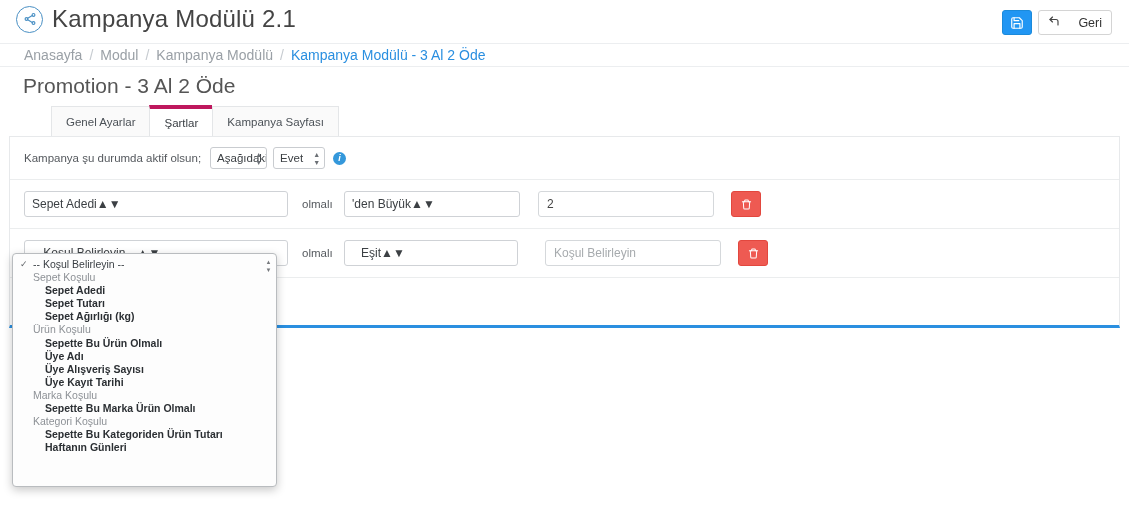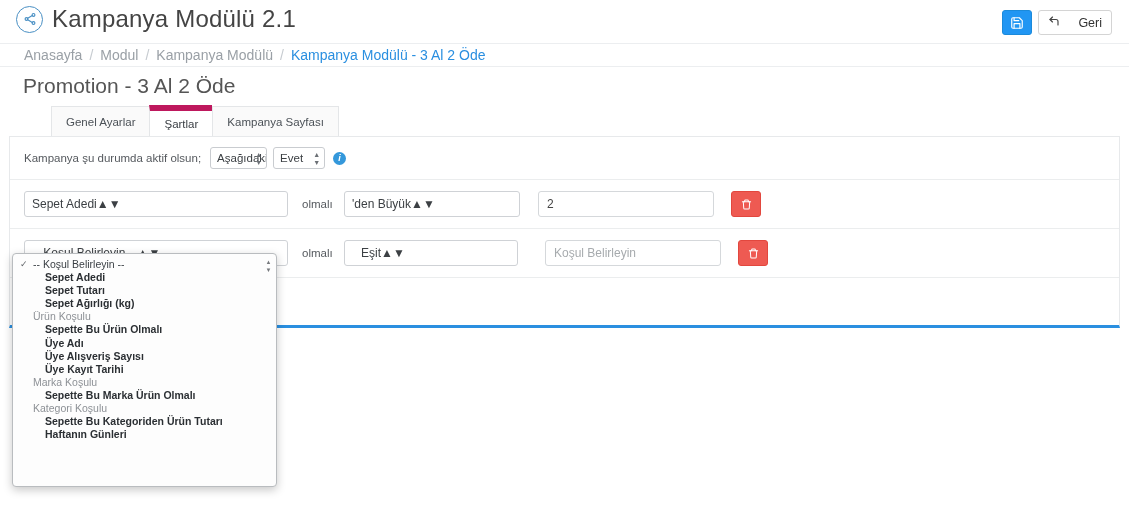--- a/index.html
+++ b/index.html
@@ -78,21 +78,21 @@
     display: flex; align-items: flex-end; padding-left: 28px;
   }
   .tab {
     height: 31px; padding: 0 14px; font-size: 11.5px; color: #4b5157;
     display: flex; align-items: center; justify-content: center;
     background: #fafafa; border: 1px solid #e4e6e8; border-right: none;
     cursor: pointer; white-space: nowrap;
   }
   .tab:last-child { border-right: 1px solid #e4e6e8; }
   .tab.active {
-    background: #ffffff; border-top: 6px solid #be185d;
+    background: #ffffff; border-top: 4px solid #be185d;
     height: 32px; color: #3a3f44;
   }
 
   
   .panel {
     position: absolute; left: 9px; top: 136px;
     width: 1111px; height: 192px;
     background: #fff; border: 1px solid #e7e9eb;
     border-bottom: 3px solid #2a8fe0;
   }
@@ -308,20 +308,21 @@
   <div class="dropdown">
     <div class="dd-scroll">
         <span>▲</span>
         <span>▼</span>
       </div>
 
     <div class="dd-item placeholder">
       <span class="check">✓</span>
       <span>-- Koşul Belirleyin --</span>
     </div>
+    <div class="dd-item dd-group">Sepet Koşulu</div>
     <div class="dd-item dd-opt">Sepet Adedi</div>
     <div class="dd-item dd-opt">Sepet Tutarı</div>
     <div class="dd-item dd-opt">Sepet Ağırlığı (kg)</div>
     <div class="dd-item dd-group">Ürün Koşulu</div>
     <div class="dd-item dd-opt">Sepette Bu Ürün Olmalı</div>
     <div class="dd-item dd-opt">Üye Adı</div>
     <div class="dd-item dd-opt">Üye Alışveriş Sayısı</div>
     <div class="dd-item dd-opt">Üye Kayıt Tarihi</div>
     <div class="dd-item dd-group">Marka Koşulu</div>
     <div class="dd-item dd-opt">Sepette Bu Marka Ürün Olmalı</div>

